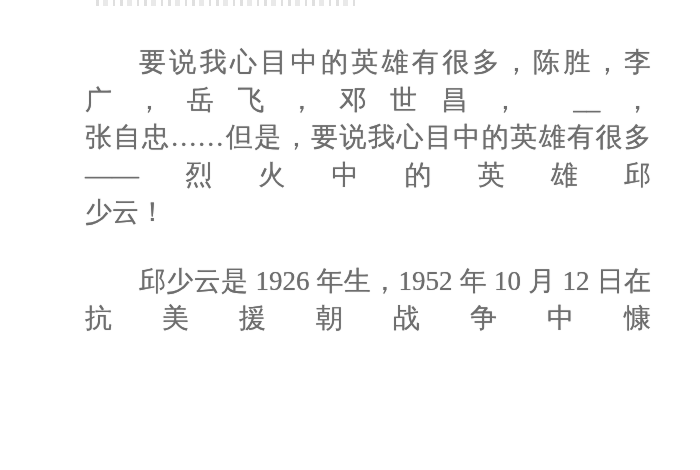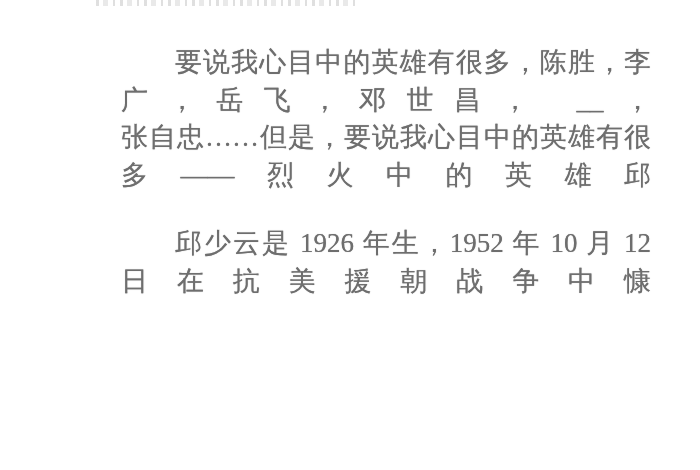--- a/index.html
+++ b/index.html
@@ -43,38 +43,38 @@
     line-height: 37.5px;
     color: #6e6e6e;
     text-shadow: 0 0 0.7px rgba(110,110,110,0.85);
     filter: blur(0.25px);
   }
   .para + .para {
     margin-top: 31px;
   }
   .line {
     white-space: nowrap;
-    margin-left: 36px;
   }
   .line.fill {
     white-space: normal;
     text-align: justify;
     text-align-last: justify;
   }
   .line.indent {
     text-indent: 2em;
   }
 </style>
 </head>
 <body>
 
 <div class="page">
   <div class="clipped-title"></div>
   <div class="doc" id="doc" style="color: rgb(110, 110, 110);">
       <div class="para">
         <div class="line indent fill">要说我心目中的英雄有很多，陈胜，李广，岳飞，邓世昌， __，</div>
         <div class="line fill">张自忠……但是，要说我心目中的英雄有很多——烈火中的英雄邱</div>
+        <div class="line">少云！</div>
       </div>
       <div class="para">
         <div class="line indent fill">邱少云是 1926 年生，1952 年 10 月 12 日在抗美援朝战争中慷</div>
       </div>
     </div>
 </div>
 
 </body></html>

